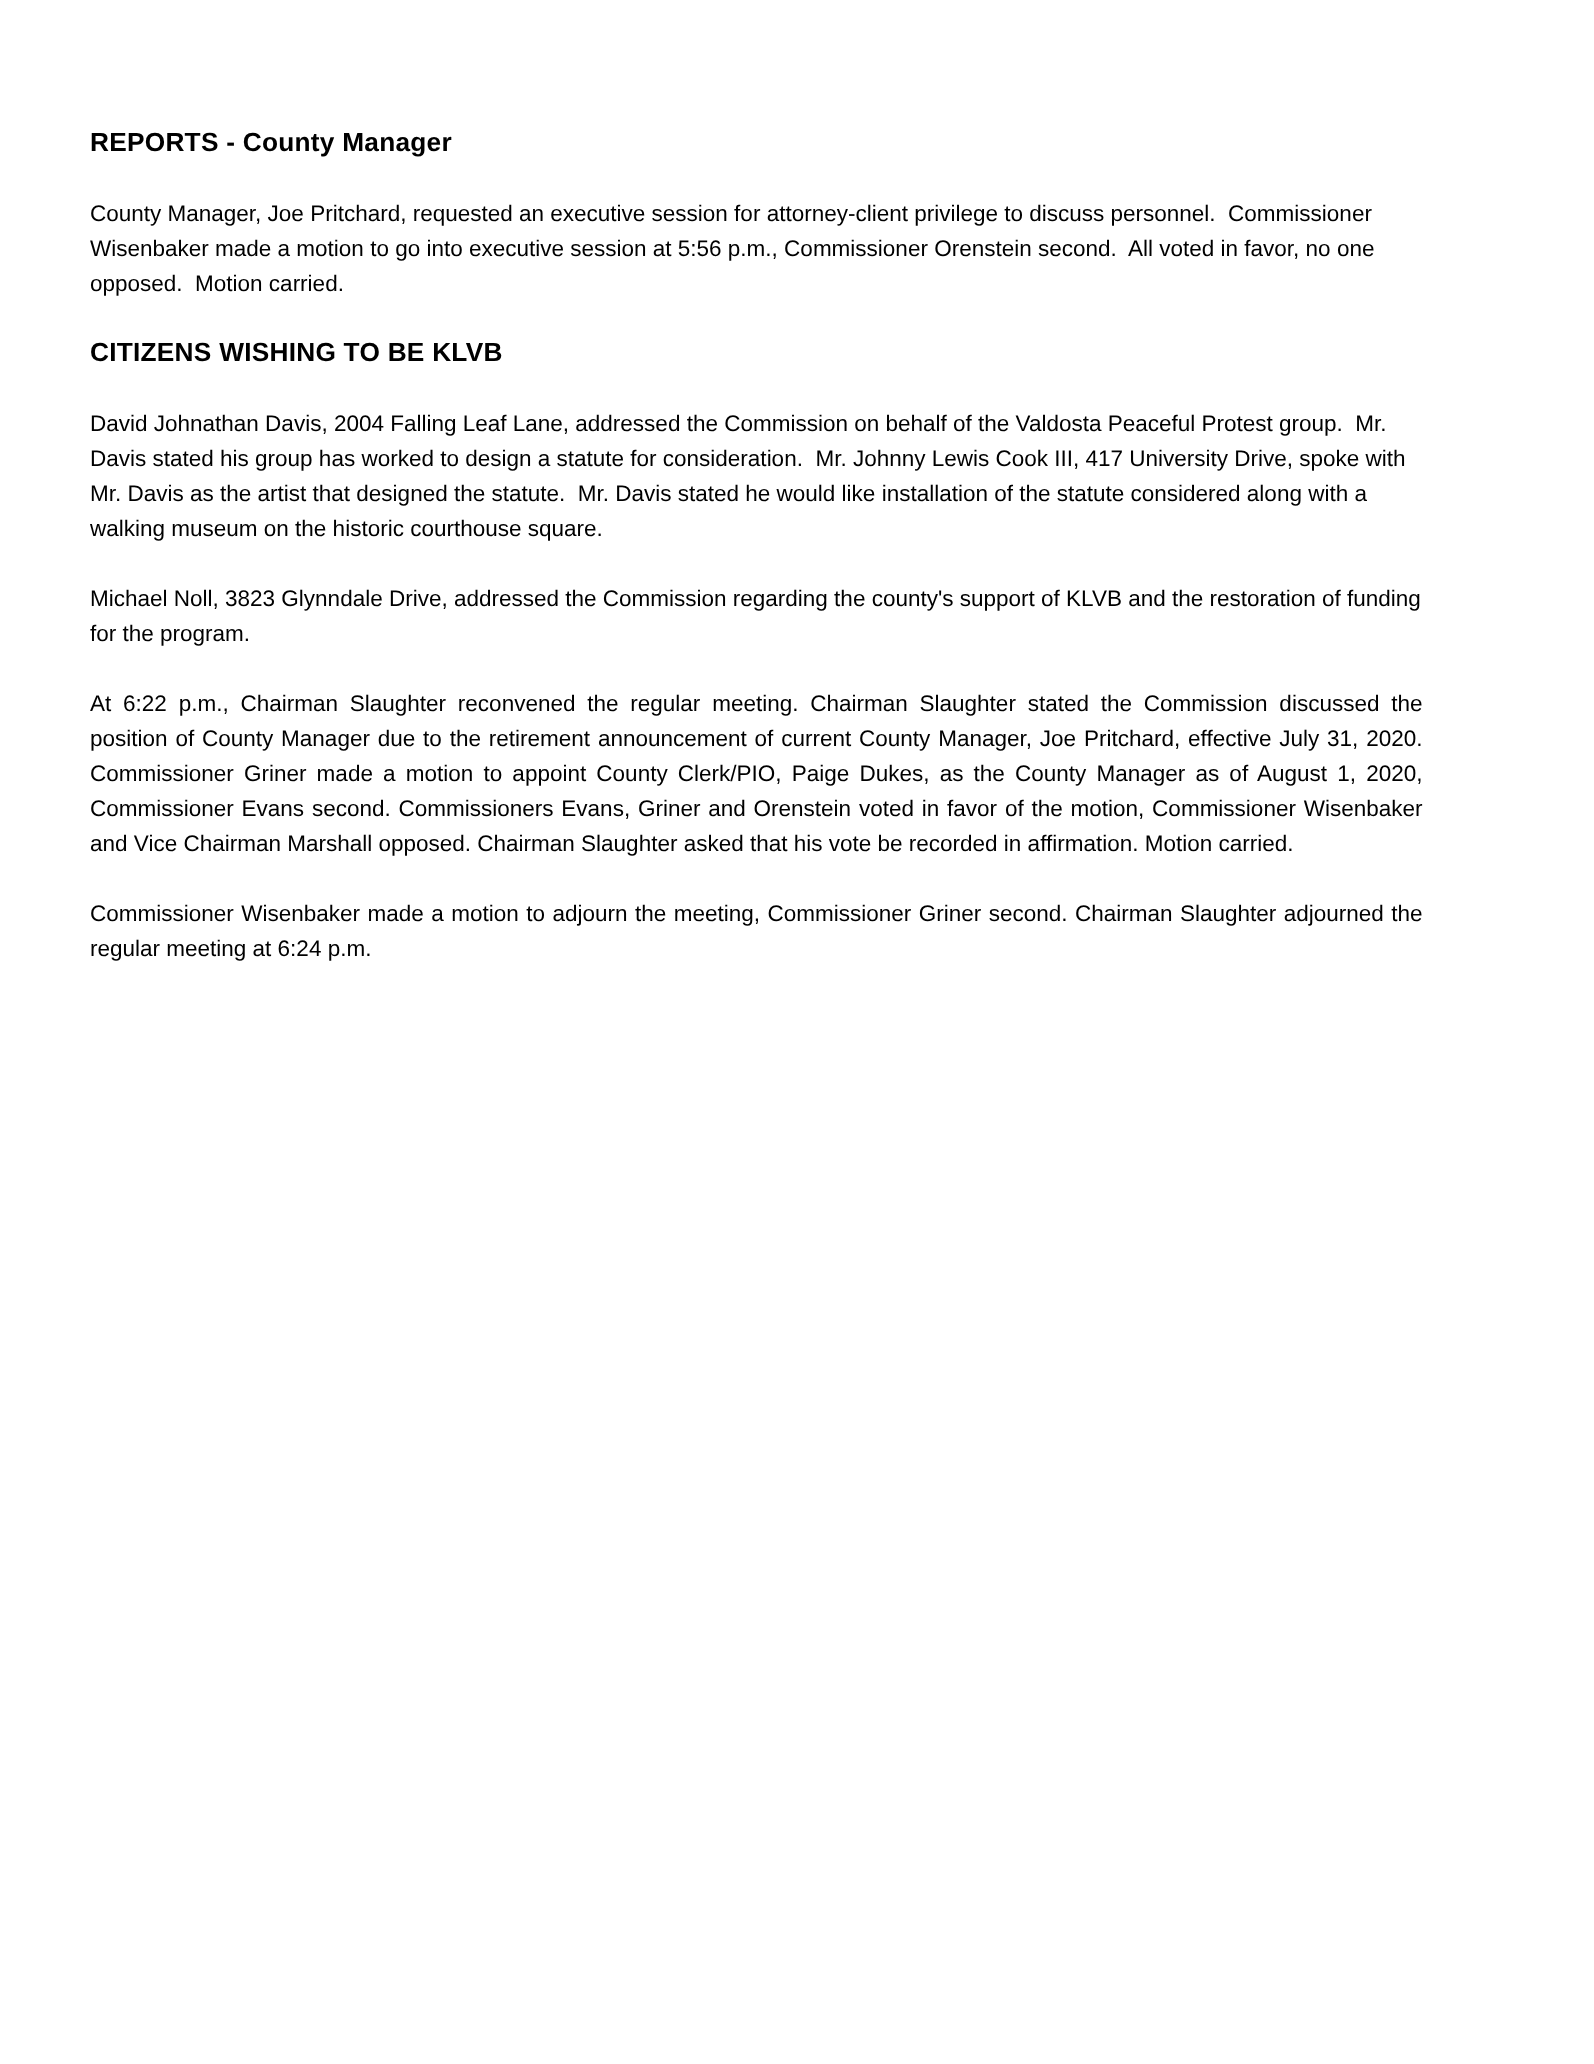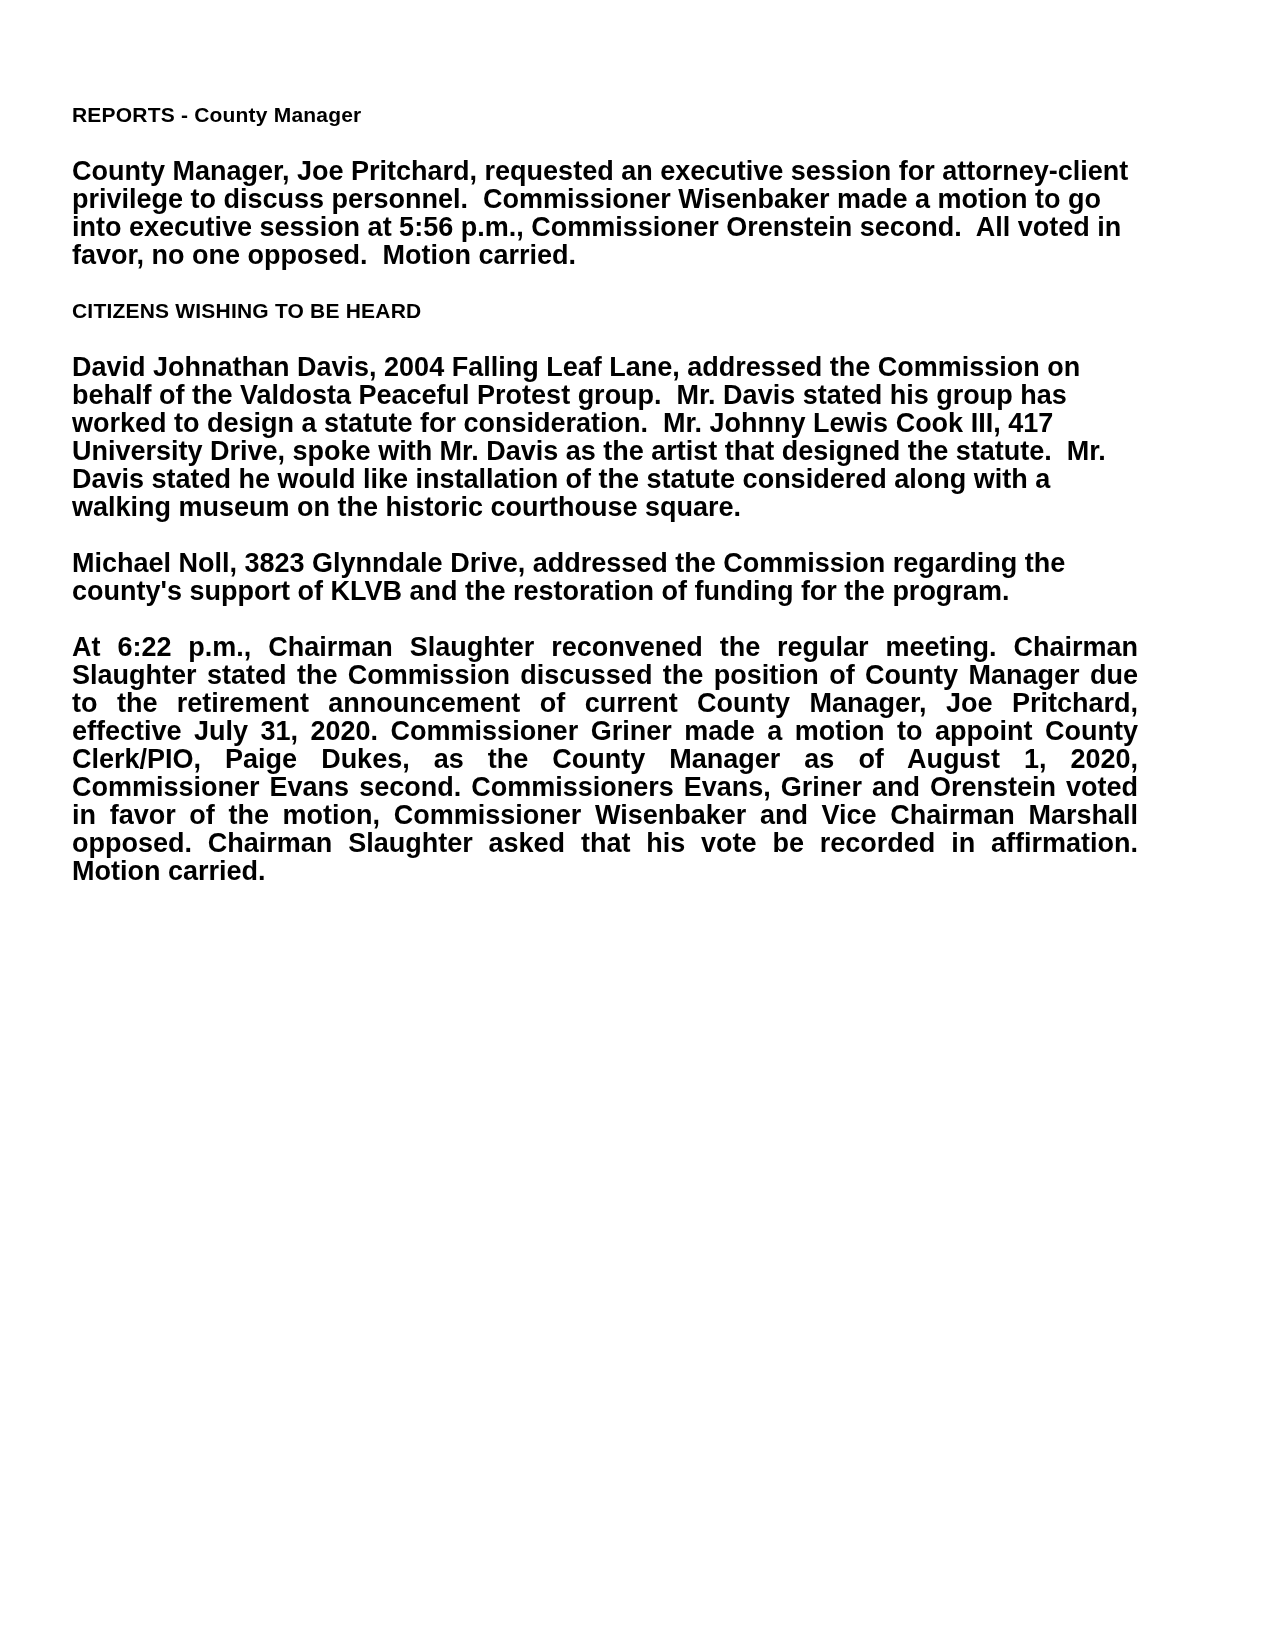--- a/index.html
+++ b/index.html
@@ -22,26 +22,25 @@
     width: 1066px;
   }
   .section-heading {
     font-size: 21px;
     line-height: 28px;
     font-weight: bold;
     margin: 0 0 28px 0;
     letter-spacing: 0.2px;
   }
   .para {
-    font-size: 27px;
+    font-size: 18px;
     line-height: 28px;
     margin: 0 0 28px 0;
     white-space: pre-wrap;
     text-align: left;
-    font-weight: bold;
   }
   .para.justify {
     white-space: normal;
     text-align: justify;
   }
   .section {
     margin: 0;
   }
 </style>
 </head>
@@ -49,23 +48,24 @@
 
 <div class="page">
   <div class="doc">
 
     <div class="section">
       <div class="section-heading">REPORTS - County Manager</div>
       <div class="para">County Manager, Joe Pritchard, requested an executive session for attorney-client privilege to discuss personnel.  Commissioner Wisenbaker made a motion to go into executive session at 5:56 p.m., Commissioner Orenstein second.  All voted in favor, no one opposed.  Motion carried.</div>
     </div>
 
     <div class="section">
-      <div class="section-heading">CITIZENS WISHING TO BE HEARD</div>
+      <div class="section-heading">CITIZENS WISHING TO BE KLVB</div>
       <div class="para">David Johnathan Davis, 2004 Falling Leaf Lane, addressed the Commission on behalf of the Valdosta Peaceful Protest group.  Mr. Davis stated his group has worked to design a statute for consideration.  Mr. Johnny Lewis Cook III, 417 University Drive, spoke with Mr. Davis as the artist that designed the statute.  Mr. Davis stated he would like installation of the statute considered along with a walking museum on the historic courthouse square.</div>
       <div class="para">Michael Noll, 3823 Glynndale Drive, addressed the Commission regarding the county's support of KLVB and the restoration of funding for the program.</div>
     </div>
 
     <div class="section">
       <div class="para justify">At 6:22 p.m., Chairman Slaughter reconvened the regular meeting.  Chairman Slaughter stated the Commission discussed the position of County Manager due to the retirement announcement of current County Manager, Joe Pritchard, effective July 31, 2020.  Commissioner Griner made a motion to appoint County Clerk/PIO, Paige Dukes, as the County Manager as of August 1, 2020, Commissioner Evans second.  Commissioners Evans, Griner and Orenstein voted in favor of the motion, Commissioner Wisenbaker and Vice Chairman Marshall opposed.  Chairman Slaughter asked that his vote be recorded in affirmation.  Motion carried.</div>
+      <div class="para justify">Commissioner Wisenbaker made a motion to adjourn the meeting, Commissioner Griner second.  Chairman Slaughter adjourned the regular meeting at 6:24 p.m.</div>
     </div>
 
   </div>
 </div>
 
 </body></html>

